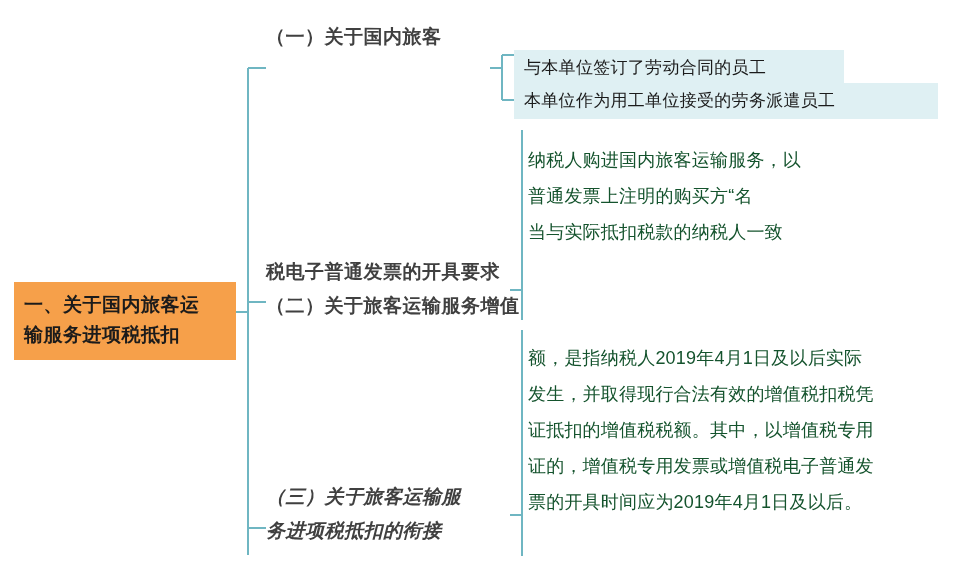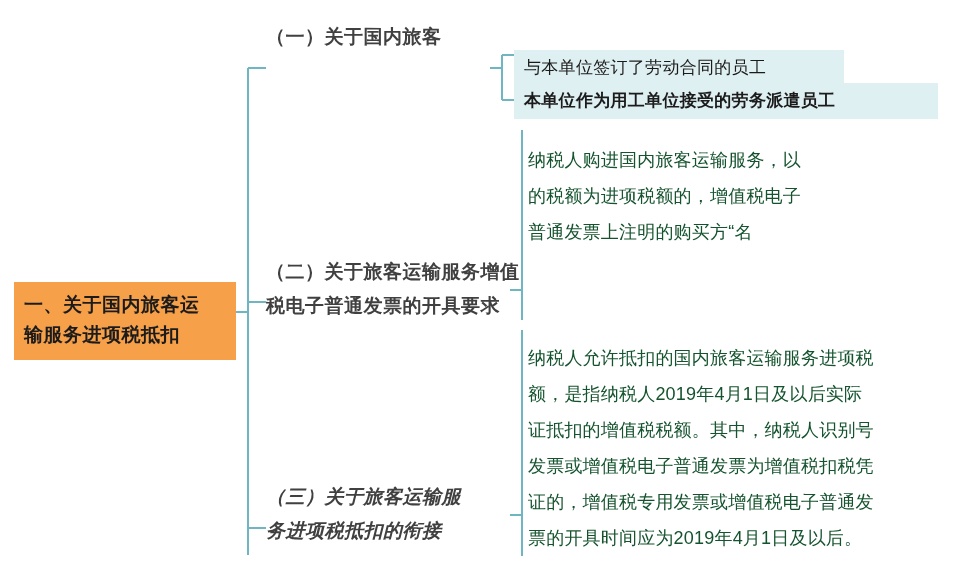--- a/index.html
+++ b/index.html
@@ -75,21 +75,20 @@
   #leaf-1-1 {
     left: 514px;
     top: 38px;
     width: 330px;
     margin-top: 12px;
   }
   #leaf-1-2 {
     left: 514px;
     top: 83px;
     width: 424px;
-    font-weight: bold;
   }
 
   .leaf-para {
     position: absolute;
     color: #14532d;
     font-size: 18px;
     line-height: 36px;
     letter-spacing: 0.2px;
     text-align: justify;
   }
@@ -145,37 +144,36 @@
 
   <div id="leaf-1-1" class="leaf-box">
     <span>与本单位签订了劳动合同的员工</span>
   </div>
 
   <div id="leaf-1-2" class="leaf-box">
     <span>本单位作为用工单位接受的劳务派遣员工</span>
   </div>
 
   <div id="branch-2-title" class="branch-title">
+    <span class="nowrap-line">税电子普通发票的开具要求</span>
     <span class="nowrap-line">（二）关于旅客运输服务增值</span>
-    <span class="nowrap-line">税电子普通发票的开具要求</span>
   </div>
 
   <div id="leaf-2-1" class="leaf-para">
     <span class="nowrap-line">纳税人购进国内旅客运输服务，以</span>
-    <span class="nowrap-line">的税额为进项税额的，增值税电子</span>
     <span class="nowrap-line">普通发票上注明的购买方“名</span>
+    <span class="nowrap-line">当与实际抵扣税款的纳税人一致</span>
   </div>
 
   <div id="branch-3-title" class="branch-title">
     <span class="nowrap-line">（三）关于旅客运输服</span>
     <span class="nowrap-line">务进项税抵扣的衔接</span>
   </div>
 
   <div id="leaf-3-1" class="leaf-para">
-    <span class="nowrap-line">纳税人允许抵扣的国内旅客运输服务进项税</span>
     <span class="nowrap-line">额，是指纳税人2019年4月1日及以后实际</span>
-    <span class="nowrap-line">证抵扣的增值税税额。其中，纳税人识别号</span>
-    <span class="nowrap-line">发票或增值税电子普通发票为增值税扣税凭</span>
+    <span class="nowrap-line">发生，并取得现行合法有效的增值税扣税凭</span>
+    <span class="nowrap-line">证抵扣的增值税税额。其中，以增值税专用</span>
     <span class="nowrap-line">证的，增值税专用发票或增值税电子普通发</span>
     <span class="nowrap-line">票的开具时间应为2019年4月1日及以后。</span>
   </div>
 
 </div>
 
 </body></html>

